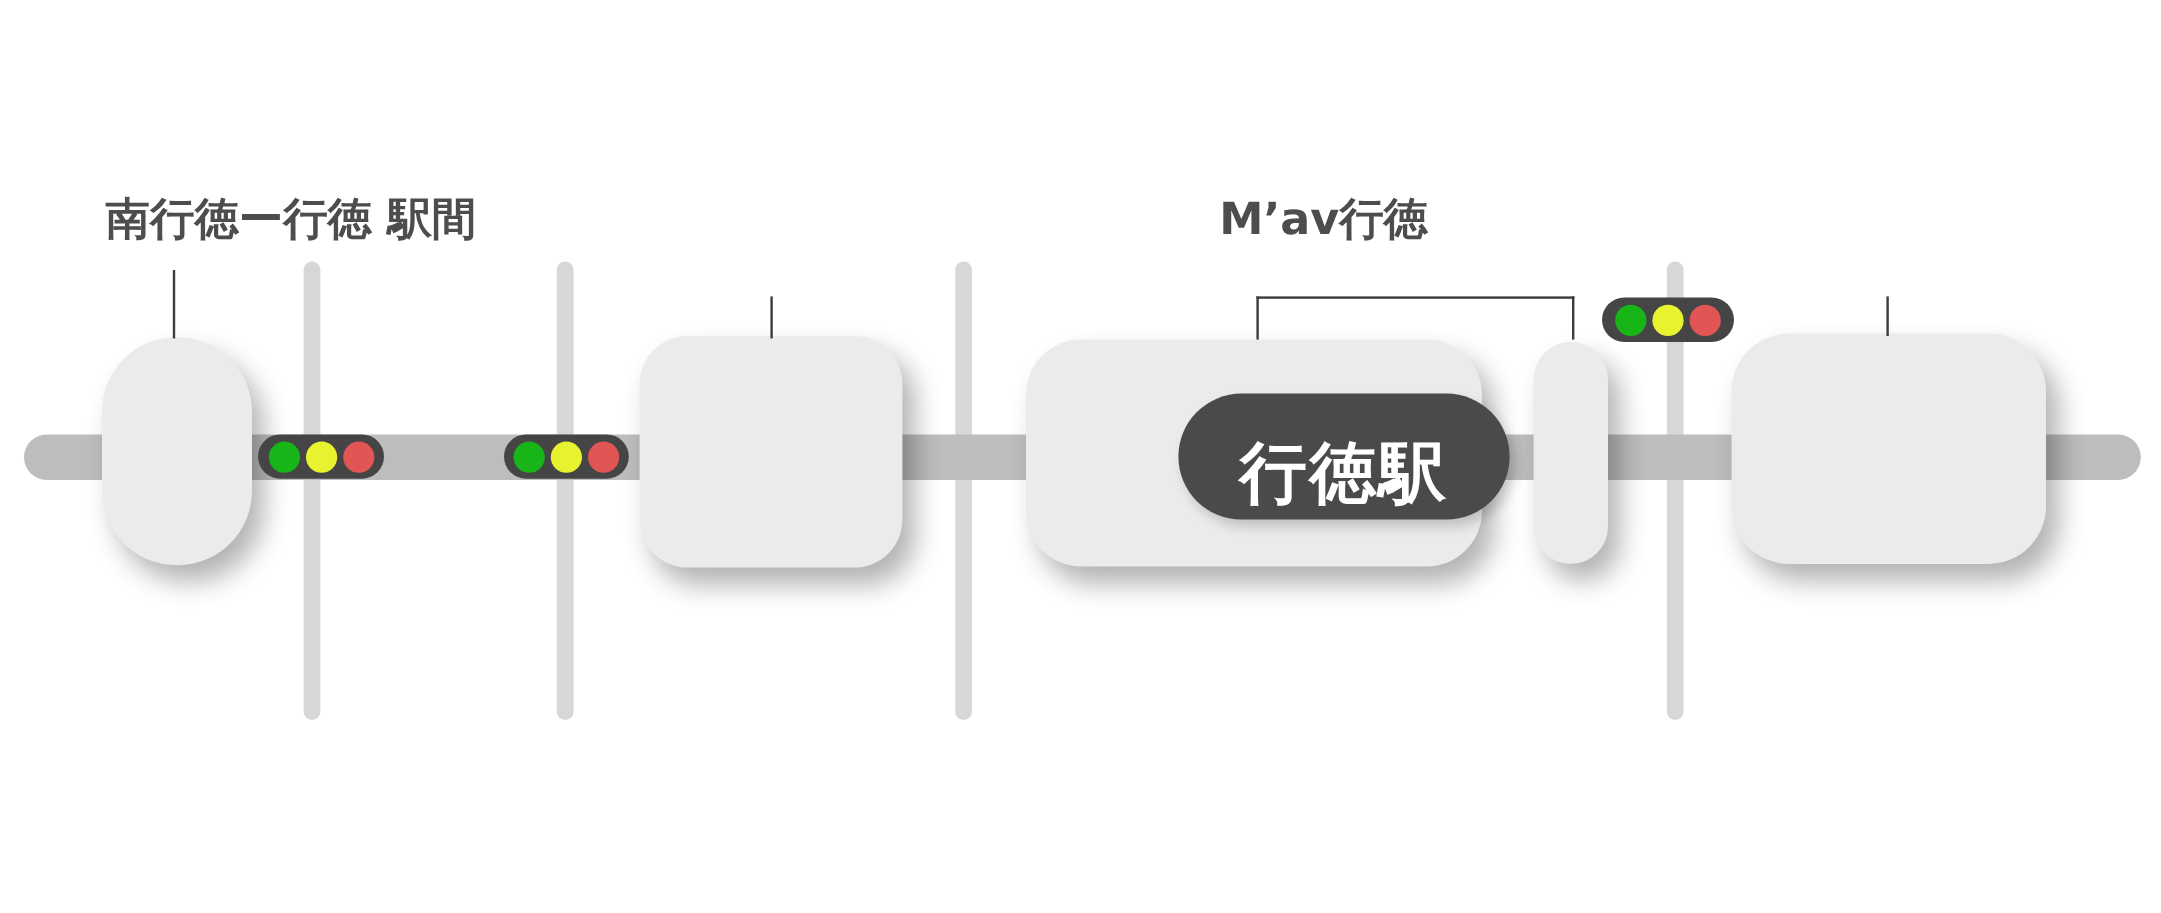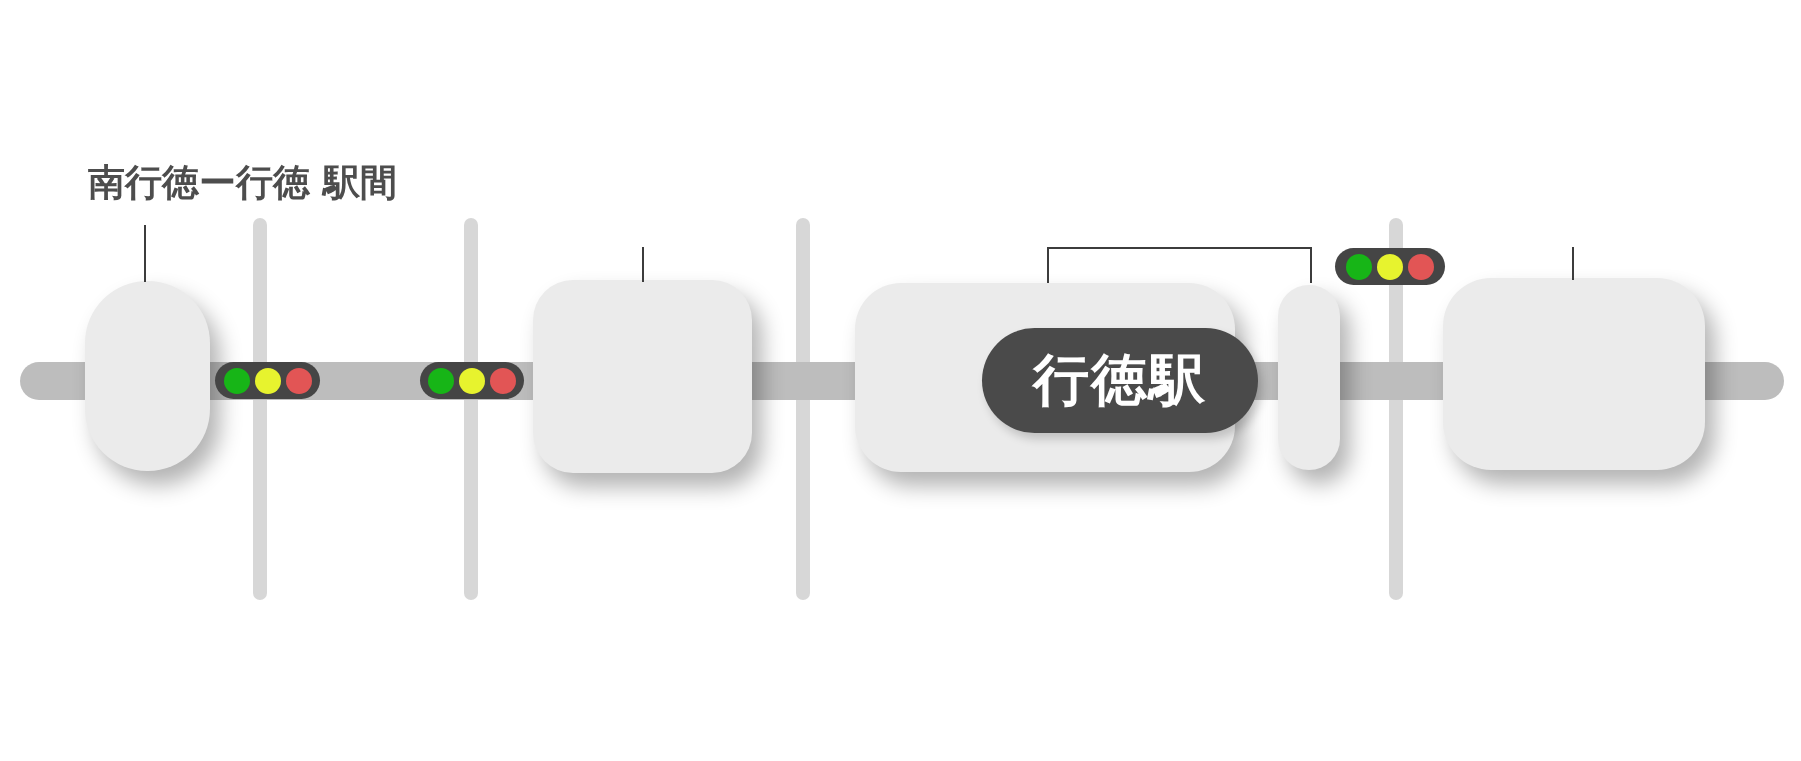--- a/index.html
+++ b/index.html
@@ -42,21 +42,21 @@
   .station-2{left:533px;top:280px;width:219px;height:193px;border-radius:40px;}
   .station-3{left:855px;top:283px;width:380px;height:189px;border-radius:46px;}
   .station-pill{left:1278px;top:285px;width:62px;height:185px;border-radius:31px;}
   .station-4{left:1443px;top:278px;width:262px;height:192px;border-radius:48px;}
 
   
   .badge{
     left:982px;top:328px;width:276px;height:105px;
     background:var(--badge,#4a4a4a);
     border-radius:53px;
-    display:flex;align-items:center;justify-content:center;
+    display:flex;align-items:flex-end;justify-content:center;
     color:var(--badge-text,#ffffff);
     font-size:56px;font-weight:bold;letter-spacing:2px;
     box-shadow:4px 6px 10px rgba(0,0,0,0.18);
     z-index:5;
   }
 
   
   .signal{
     height:37px;
     background:var(--housing,#454545);
@@ -136,14 +136,15 @@
     <div class="light" style="background-color: rgb(226, 85, 85);"></div>
   </div>
 
   <div class="abs pointer pointer-1"></div>
   <div class="abs pointer pointer-2"></div>
   <div class="abs pointer pointer-3"></div>
 
   <div class="abs bracket"></div>
 
   <div class="abs map-label label-left">南行徳ー行徳 駅間</div>
+  <div class="abs map-label label-right">M’av行徳</div>
 
 </div>
 
 </body></html>

